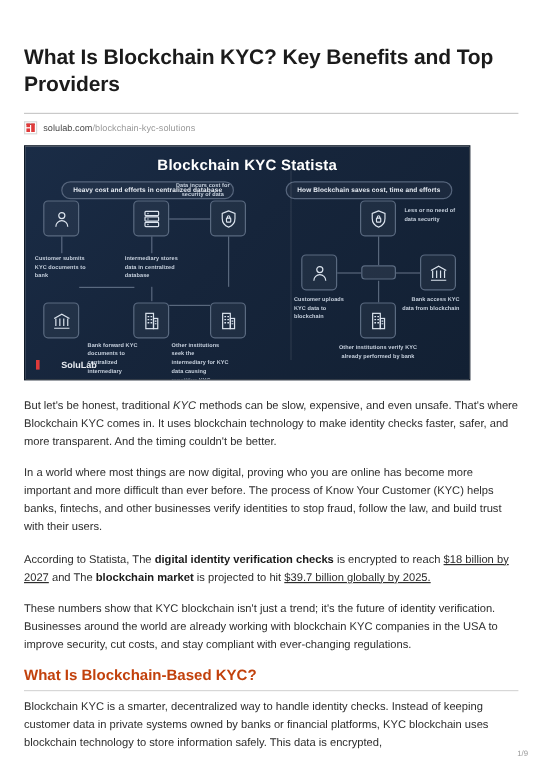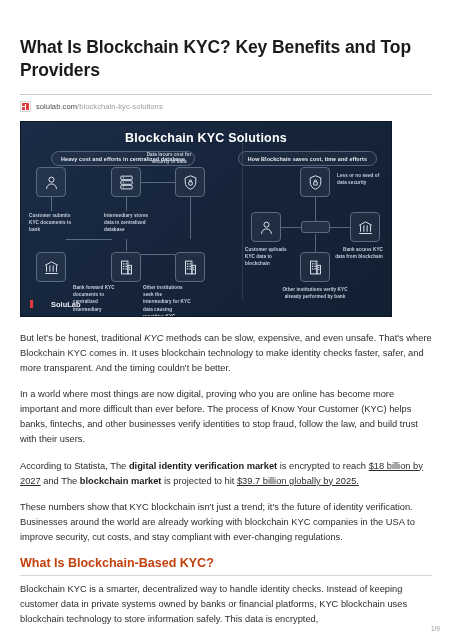--- a/index.html
+++ b/index.html
@@ -204,21 +204,21 @@
       <span class="fv-d"></span>
         <span class="fv-a"></span>
         <span class="fv-b"></span>
         <span class="fv-c"></span>
     </span>
     <span class="source-url"><b>solulab.com</b><span>/blockchain-kyc-solutions</span></span>
   </div>
 
   <div class="infographic">
 
-    <div class="ig-title">Blockchain KYC Solutions</div>
+    <div class="ig-title">Blockchain KYC Statista</div>
 
     <div class="pill pill-left">Heavy cost and efforts in centralized database</div>
     <div class="pill pill-right">How Blockchain saves cost, time and efforts</div>
 
     <div class="divider-v"></div>
 
     <div class="ln" style="left:30px;  top:75px;  width:1px;  height:14px;"></div>
     <div class="ln" style="left:45px;  top:117px; width:46px; height:1px;"></div>
     <div class="ln" style="left:105px; top:75px;  width:1px;  height:14px;"></div>
     <div class="ln" style="left:105px; top:117px; width:1px;  height:12px;"></div>
@@ -322,21 +322,21 @@
       <span>SoluLab</span>
     </div>
   </div>
 
   <div class="body-copy">
 
     <p class="para"><span>But let's be honest, traditional </span><em>KYC</em><span> methods can be slow, expensive, and even unsafe. That's where Blockchain KYC comes in. It uses blockchain technology to make identity checks faster, safer, and more transparent. And the timing couldn't be better.</span></p>
 
     <p class="para">In a world where most things are now digital, proving who you are online has become more important and more difficult than ever before. The process of Know Your Customer (KYC) helps banks, fintechs, and other businesses verify identities to stop fraud, follow the law, and build trust with their users.</p>
 
-    <p class="para"><span>According to Statista, The </span><b>digital identity verification market</b><span> is encrypted to reach </span><u>$18 billion by 2027</u><span> and The </span><b>blockchain market</b><span> is projected to hit </span><u>$39.7 billion globally by 2025.</u></p>
+    <p class="para"><span>According to Statista, The </span><b>digital identity verification checks</b><span> is encrypted to reach </span><u>$18 billion by 2027</u><span> and The </span><b>blockchain market</b><span> is projected to hit </span><u>$39.7 billion globally by 2025.</u></p>
 
     <p class="para">These numbers show that KYC blockchain isn't just a trend; it's the future of identity verification. Businesses around the world are already working with blockchain KYC companies in the USA to improve security, cut costs, and stay compliant with ever-changing regulations.</p>
 
     <h2 class="sub-heading">What Is Blockchain-Based KYC?</h2>
 
     <p class="para">Blockchain KYC is a smarter, decentralized way to handle identity checks. Instead of keeping customer data in private systems owned by banks or financial platforms, KYC blockchain uses blockchain technology to store information safely. This data is encrypted,</p>
   </div>
 
   <div class="page-num">1/9</div>
 </div>

